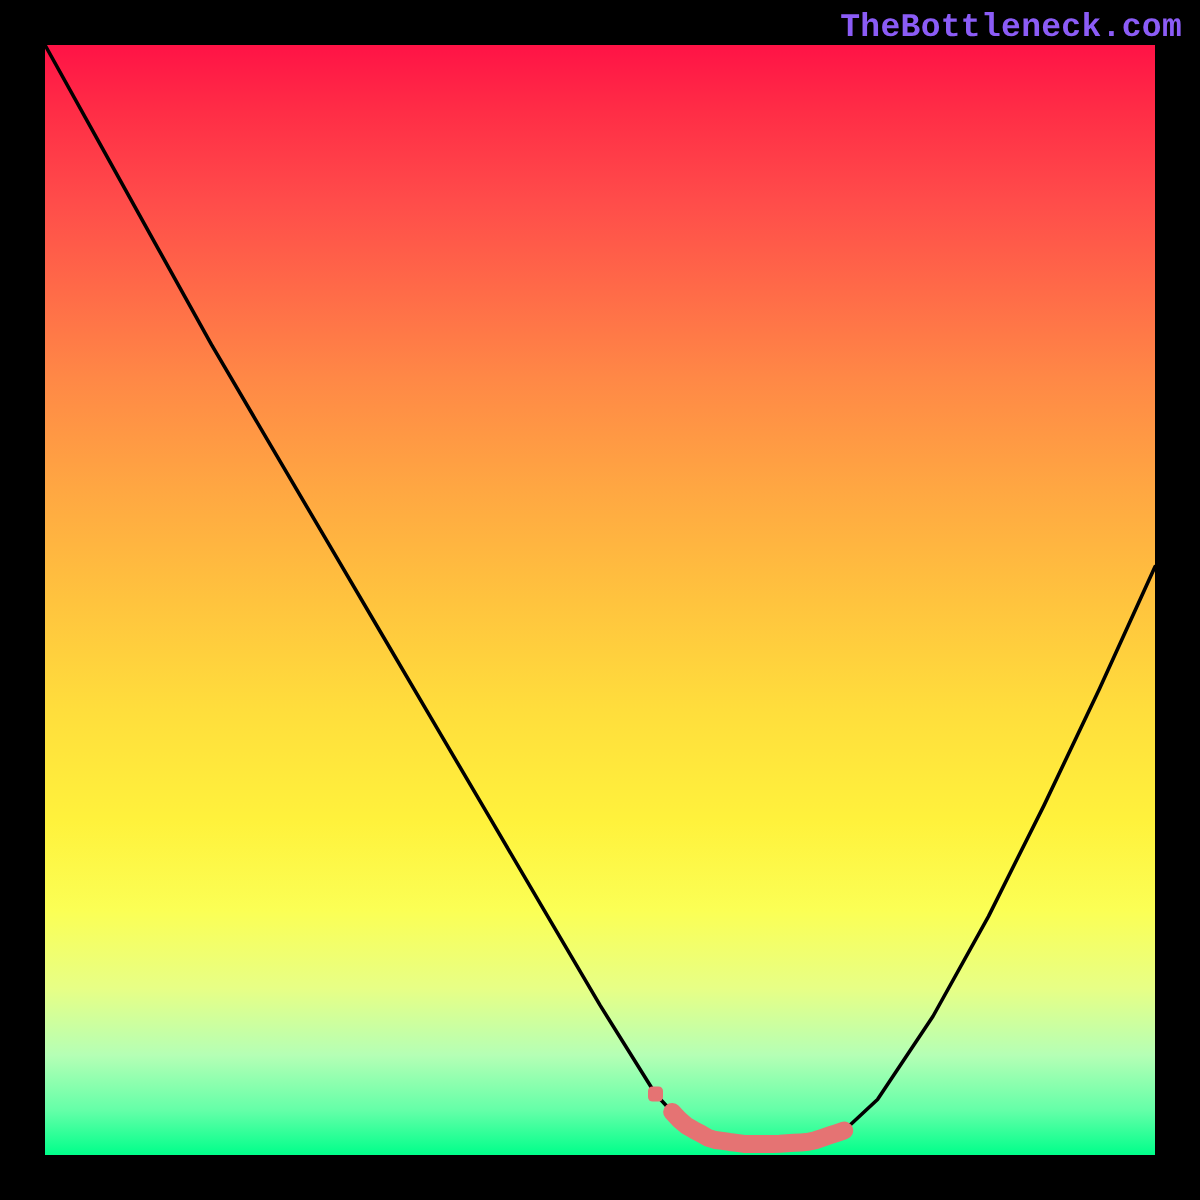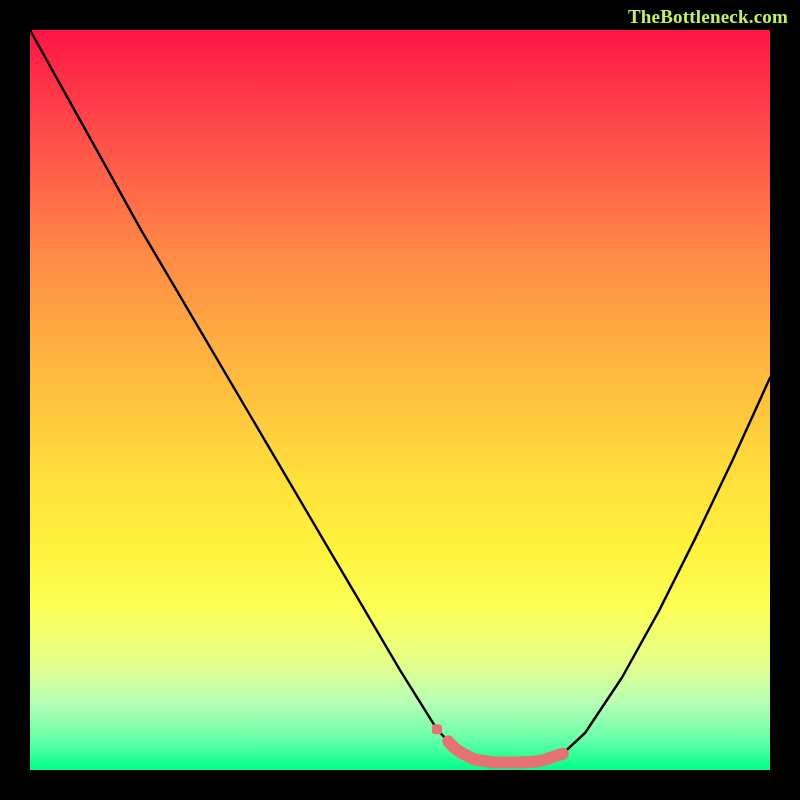--- a/index.html
+++ b/index.html
@@ -7,24 +7,24 @@
   .frame {
     position: relative;
     width: 800px;
     height: 800px;
     background: #000;
   }
   .watermark {
     position: absolute;
     top: 6px;
     right: 12px;
-    font-family: Liberation Serif, serif;
-    font-size: 19px;
+    font-family: Liberation Mono, monospace;
+    font-size: 22px;
     font-weight: 600;
-    color: #bef264;
+    color: #8b5cf6;
     letter-spacing: 0.2px;
     z-index: 10;
   }
   .plot {
     position: absolute;
     left: 30px;
     top: 30px;
     width: 740px;
     height: 740px;
   }

